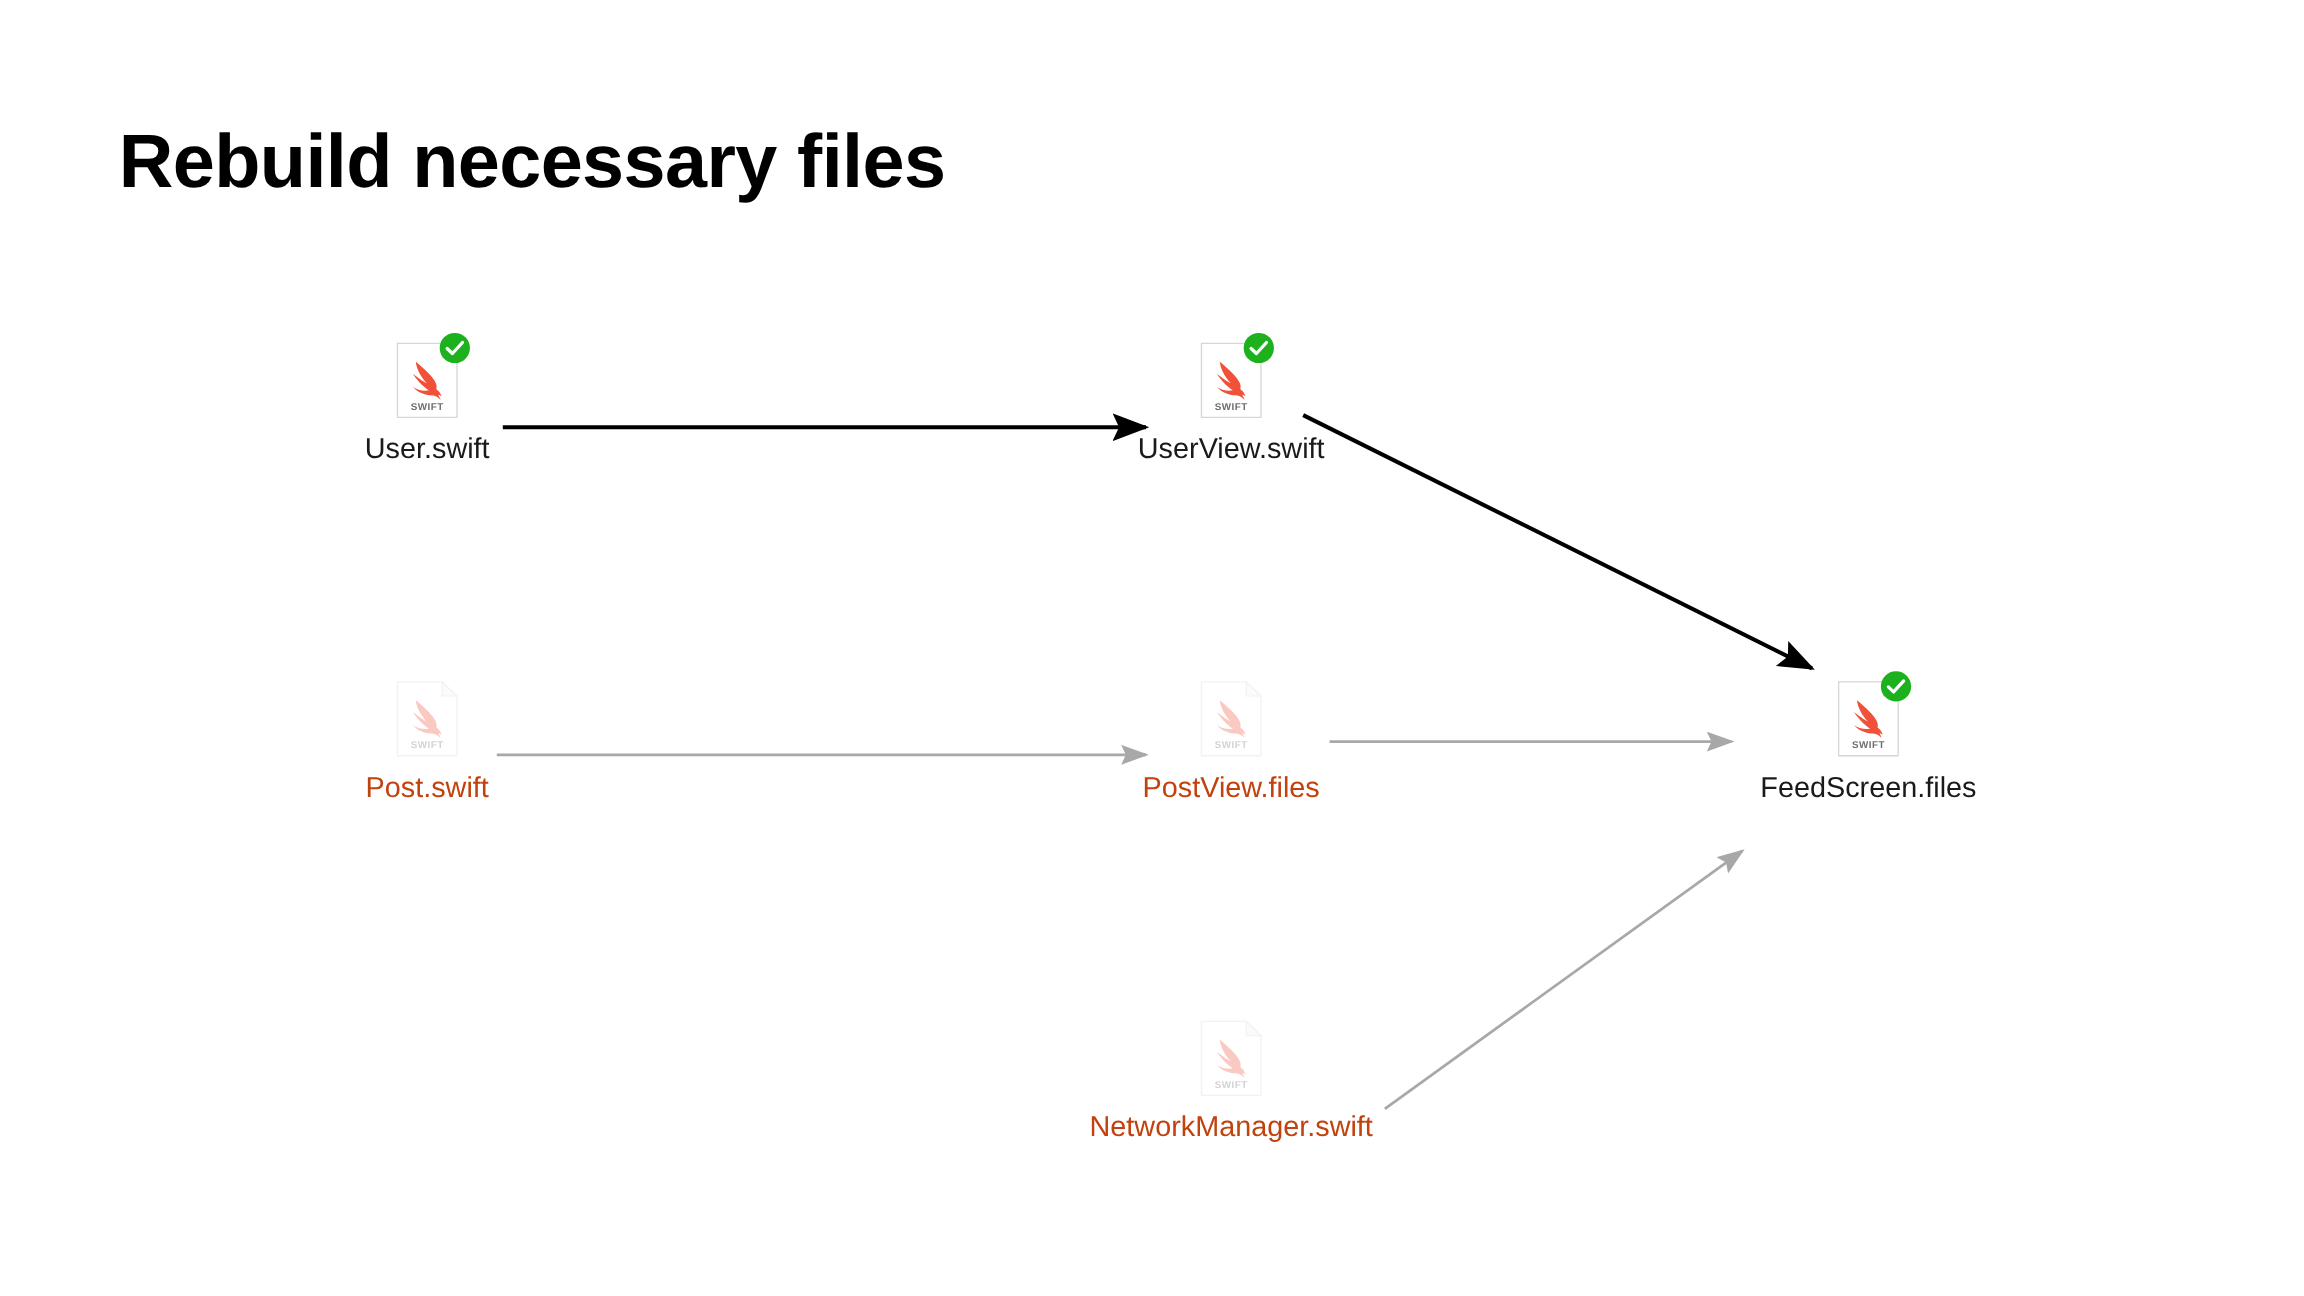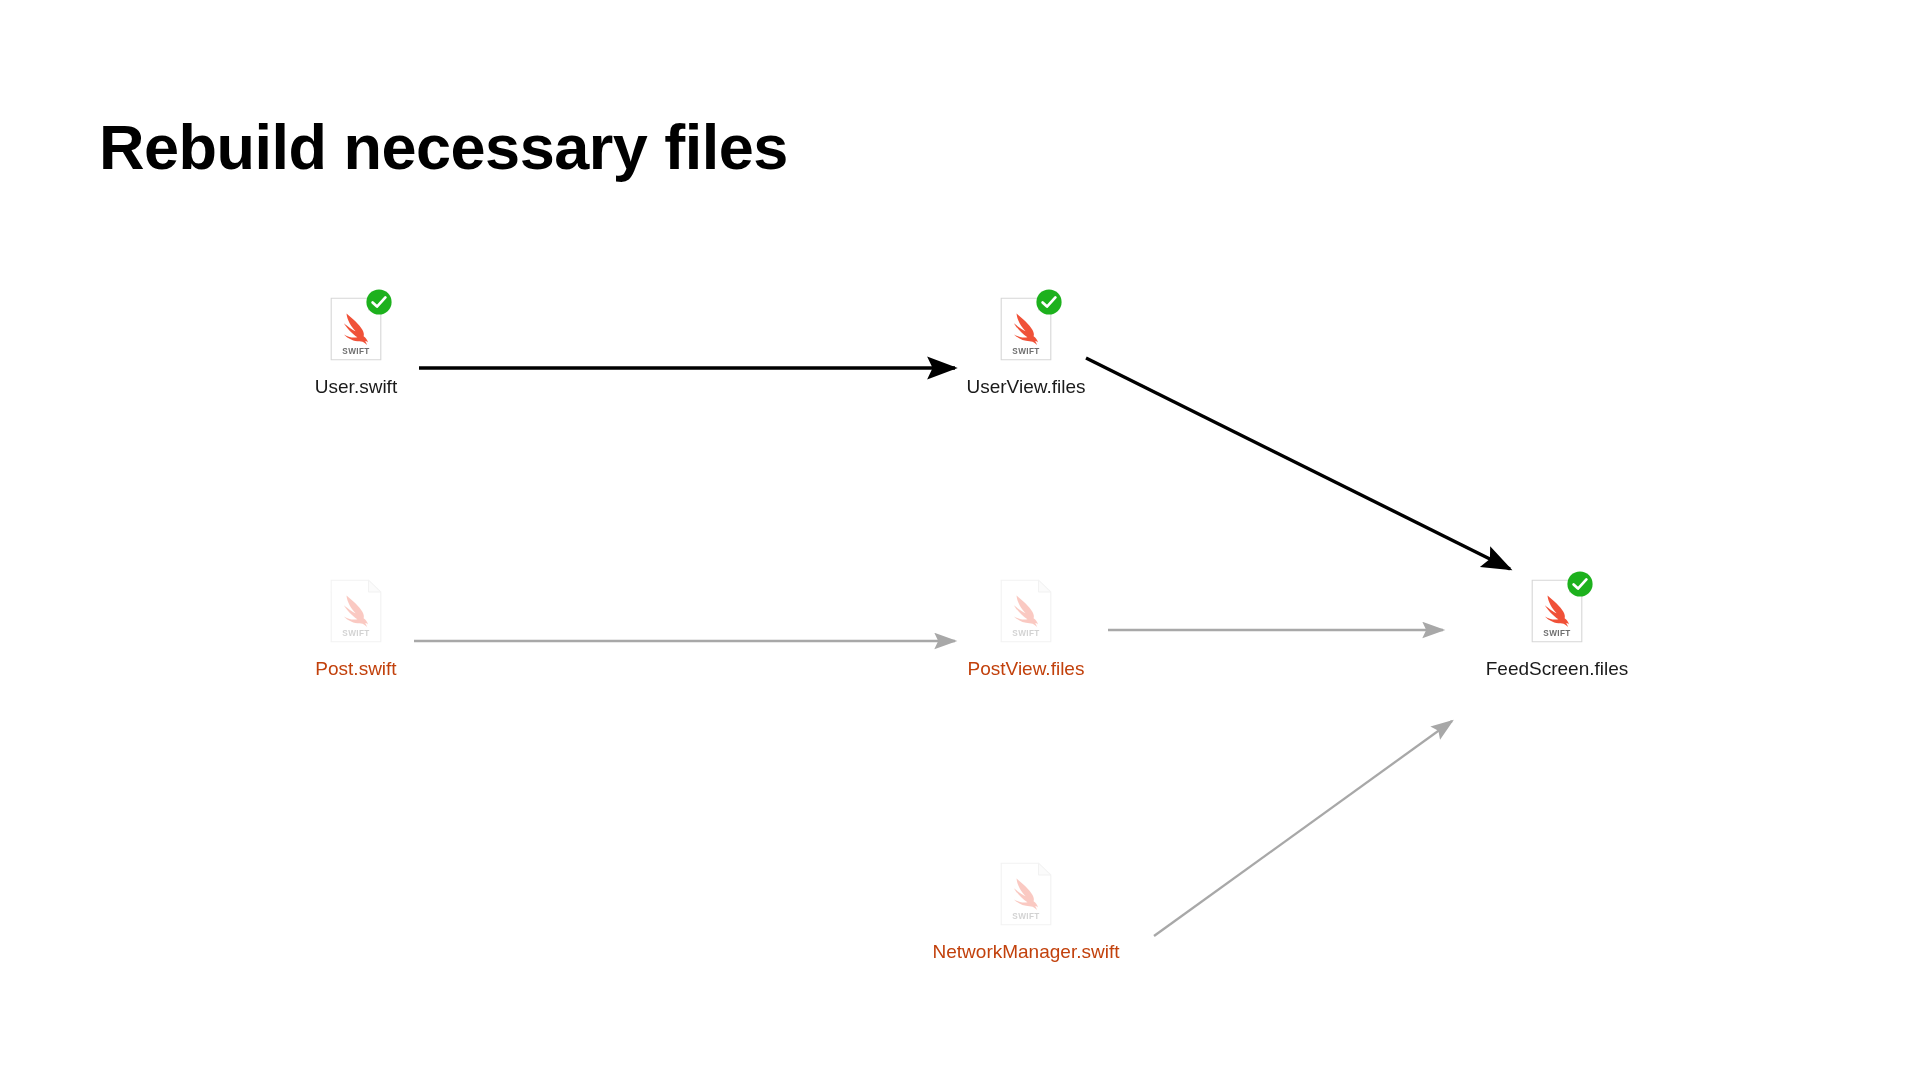--- a/index.html
+++ b/index.html
@@ -11,21 +11,21 @@
     width: 1920px;
     height: 1080px;
     position: relative;
     overflow: hidden;
     font-family: "Liberation Sans", sans-serif;
     -webkit-font-smoothing: antialiased;
   }
 
   #canvas {
     position: absolute;
-    left: 0; top: 12px;
+    left: 0; top: 0;
     width: 1920px;
     height: 1031px;
   }
 
   
   #title {
     position: absolute;
     left: 99px;
     top: 96px;
     font-family: "Liberation Sans", sans-serif;
@@ -73,21 +73,21 @@
     position: absolute;
     right: -11px;
     top: -9px;
     width: 28px;
     height: 28px;
   }
 
   .node-label {
     margin-top: 14px;
     font-family: "Liberation Sans", sans-serif;
-    font-size: 19px;
+    font-size: 24px;
     line-height: 24px;
     color: #1a1a1a;
     white-space: nowrap;
     text-align: center;
   }
 
   .node.dim .icon-wrap { opacity: 0.30; }
   .node.dim .node-label { color: #c2410c; }
 </style>
 </head>
@@ -140,21 +140,21 @@
         <path d="M1.2 1.2 H38.5 L50.8 13.0 V62.8 H1.2 Z" fill="#ffffff" stroke="#d6d6d6" stroke-width="1.1"></path>
         <path d="M38.5 1.2 L50.8 13.0 H38.5 Z" fill="#f2f2f2" stroke="#d6d6d6" stroke-width="1"></path>
         <path d="M16.5 16.5 C22.5 21.5 29.5 27.5 32.5 33.0 C33.8 35.4 34.2 37.6 33.6 39.3 C36.0 40.7 37.2 43.0 38.0 45.4 C37.4 44.9 36.6 44.3 35.2 44.0 C36.5 46.4 37.2 48.2 37.2 48.2 C37.2 48.2 34.0 44.3 29.5 44.3 C24.2 44.3 17.8 41.8 14.0 37.4 C17.6 39.6 23.0 41.4 27.4 40.2 C22.2 37.0 16.4 30.6 13.9 26.2 C17.4 29.2 22.6 33.0 25.6 34.2 C21.2 29.8 17.1 23.0 16.5 16.5 Z" fill="#f05138"></path>
         <text x="26" y="56.5" text-anchor="middle" font-family="'Liberation Sans', sans-serif" font-size="8.2" font-weight="600" letter-spacing="0.4" fill="#6e6e6e">SWIFT</text>
       </svg>
       <svg class="badge" viewBox="0 0 28 28">
         <circle cx="14" cy="14" r="12.6" fill="#1db11d"></circle>
         <path d="M7.6 14.4 L12.0 18.6 L20.4 9.4" fill="none" stroke="#ffffff" stroke-width="2.7" stroke-linecap="round" stroke-linejoin="round"></path>
       </svg>
     </div>
-    <div class="node-label">UserView.files</div>
+    <div class="node-label">UserView.swift</div>
   </div>
 
   <div class="node" style="left:1467px; top:567px;">
     <div class="icon-wrap">
       <svg class="doc" viewBox="0 0 52 64">
         <path d="M1.2 1.2 H38.5 L50.8 13.0 V62.8 H1.2 Z" fill="#ffffff" stroke="#d6d6d6" stroke-width="1.1"></path>
         <path d="M38.5 1.2 L50.8 13.0 H38.5 Z" fill="#f2f2f2" stroke="#d6d6d6" stroke-width="1"></path>
         <path d="M16.5 16.5 C22.5 21.5 29.5 27.5 32.5 33.0 C33.8 35.4 34.2 37.6 33.6 39.3 C36.0 40.7 37.2 43.0 38.0 45.4 C37.4 44.9 36.6 44.3 35.2 44.0 C36.5 46.4 37.2 48.2 37.2 48.2 C37.2 48.2 34.0 44.3 29.5 44.3 C24.2 44.3 17.8 41.8 14.0 37.4 C17.6 39.6 23.0 41.4 27.4 40.2 C22.2 37.0 16.4 30.6 13.9 26.2 C17.4 29.2 22.6 33.0 25.6 34.2 C21.2 29.8 17.1 23.0 16.5 16.5 Z" fill="#f05138"></path>
         <text x="26" y="56.5" text-anchor="middle" font-family="'Liberation Sans', sans-serif" font-size="8.2" font-weight="600" letter-spacing="0.4" fill="#6e6e6e">SWIFT</text>
       </svg>

